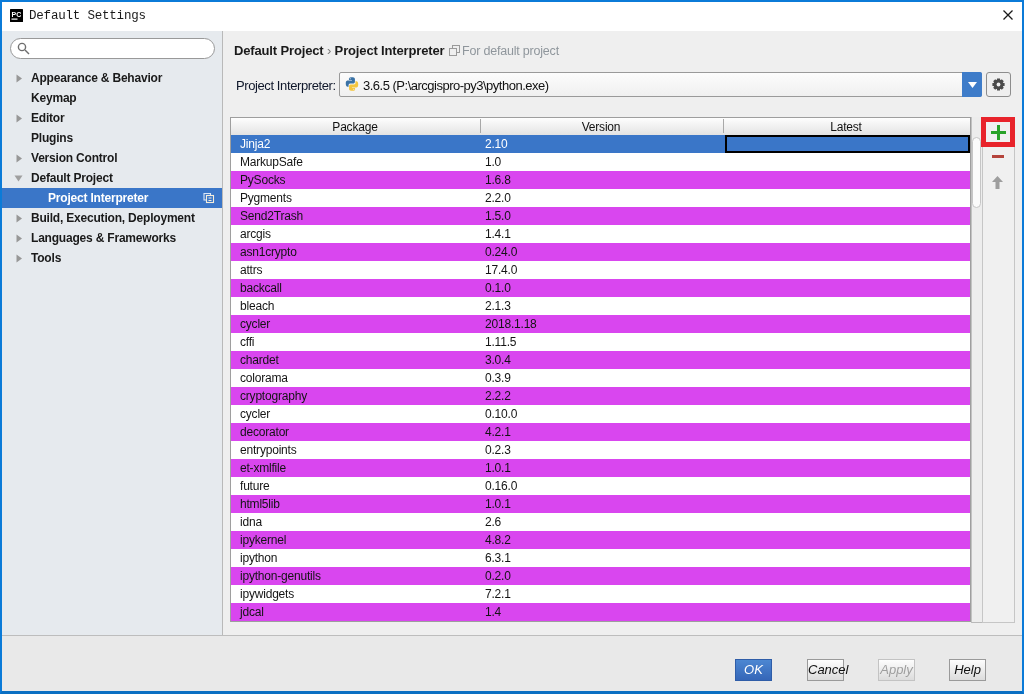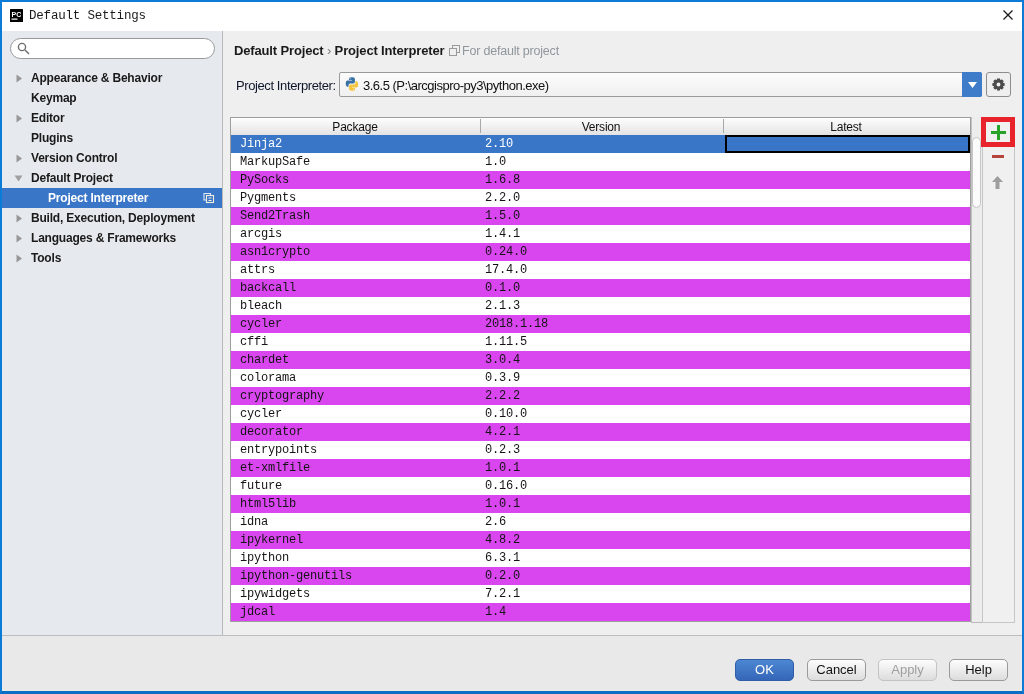--- a/index.html
+++ b/index.html
@@ -26,34 +26,34 @@
   #lbl-pi{font-size:13px;letter-spacing:-0.4px;color:#0f172a;}
   #combo{box-sizing:border-box;border:1px solid #9a9a9a;border-radius:2px;background:linear-gradient(#fcfcfc,#f0f0f0);}
   #combotext{font-size:13px;letter-spacing:-0.5px;color:#111;}
   #combobtn{background:#3e7cc9;border-radius:0 2px 2px 0;}
   #gearbtn{box-sizing:border-box;border:1px solid #8d8d8d;border-radius:3px;}
   #tablewrap{left:230px;top:117px;width:741px;height:505px;box-sizing:border-box;border:1px solid #9e9e9e;background:#fff;}
   #thead{left:231px;top:118px;width:739px;height:17px;
     background:linear-gradient(#fefefe,#e3e3e3);border-bottom:1px solid #b3b3b3;}
   .hsep{position:absolute;top:119px;width:1px;height:14px;background:#a8a8a8;}
   .hlab{position:absolute;top:120px;font-size:12px;letter-spacing:-0.2px;color:#111;width:100px;text-align:center;}
-  .trow{position:absolute;left:231px;width:739px;height:18px;line-height:18px;font-size:12px;letter-spacing:-0.2px;color:#141414;font-family:Liberation Mono, monospace;}
+  .trow{position:absolute;left:231px;width:739px;height:18px;line-height:18px;font-size:12px;letter-spacing:-0.2px;color:#141414;}
   .trow .p{position:absolute;left:9px;}
   .trow .v{position:absolute;left:254px;}
   .odd{background:#d946ef;}
   .even{background:#ffffff;}
   .sel{background:#3a76c8;color:#ffffff;}
   #focuscell{left:725px;top:135px;width:245px;height:18px;box-sizing:border-box;border:2px solid #000;background:#3a76c8;}
   #strack{left:971px;top:117px;width:11px;height:506px;background:#ededed;border-left:1px solid #c2c2c2;border-bottom:1px solid #b9b9b9;box-sizing:border-box;}
   #rpanel{left:982px;top:117px;width:33px;height:506px;box-sizing:border-box;border:1px solid #c6c6c6;background:#f0f0f0;}
   #redbox{left:981px;top:117px;width:34px;height:30px;box-sizing:border-box;border:5px solid #e8232b;z-index:40;}
   #sthumb{left:972px;top:137px;width:9px;height:71px;background:#fbfbfb;border:1px solid #c6c6c6;border-radius:4.5px;box-sizing:border-box;}
-  .btn{position:absolute;top:659px;height:22px;width:59px;box-sizing:border-box;
-    border:1px solid #9a9a9a;border-radius:5px;background:linear-gradient(#fdfdfd,#dcdcdc);
-    font-size:13px;color:#111;text-align:center;line-height:20px;}
+  .btn{position:absolute;top:659px;height:22px;width:37px;box-sizing:border-box;
+    border:1px solid #9a9a9a;border-radius:0;background:linear-gradient(#fdfdfd,#dcdcdc);
+    font-size:13px;color:#111;text-align:center;line-height:20px;font-style:italic;}
   #btn-ok{left:735px;background:linear-gradient(#4c87d2,#3566b8);border-color:#2f5da8;color:#fff;}
   #btn-cancel{left:807px;}
   #btn-apply{left:878px;color:#9e9e9e;border-color:#c3c3c3;}
   #btn-help{left:949px;}
 </style>
 </head>
 <body>
   <div class="abs" id="titlebar"></div>
   <svg class="abs" style="left:10px;top:9px" width="13" height="13">
     <rect x="0" y="0" width="13" height="13" rx="0.5" fill="#000"></rect>

